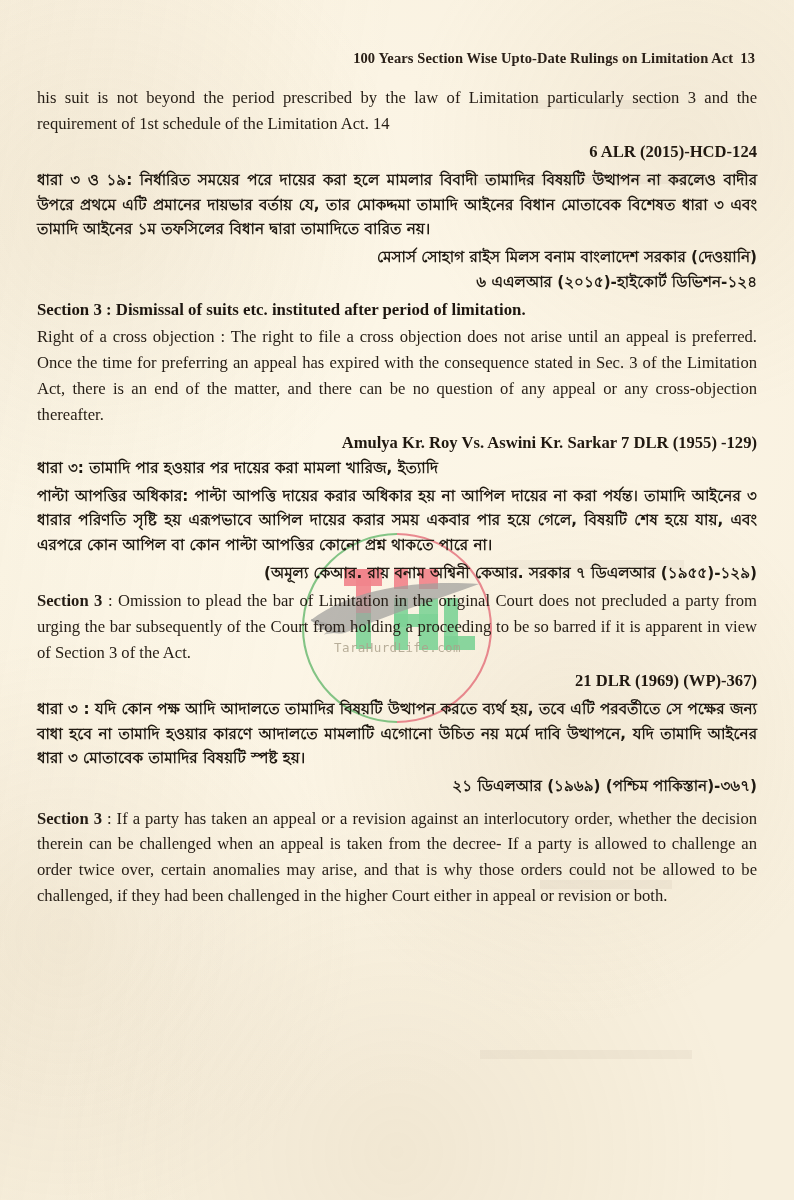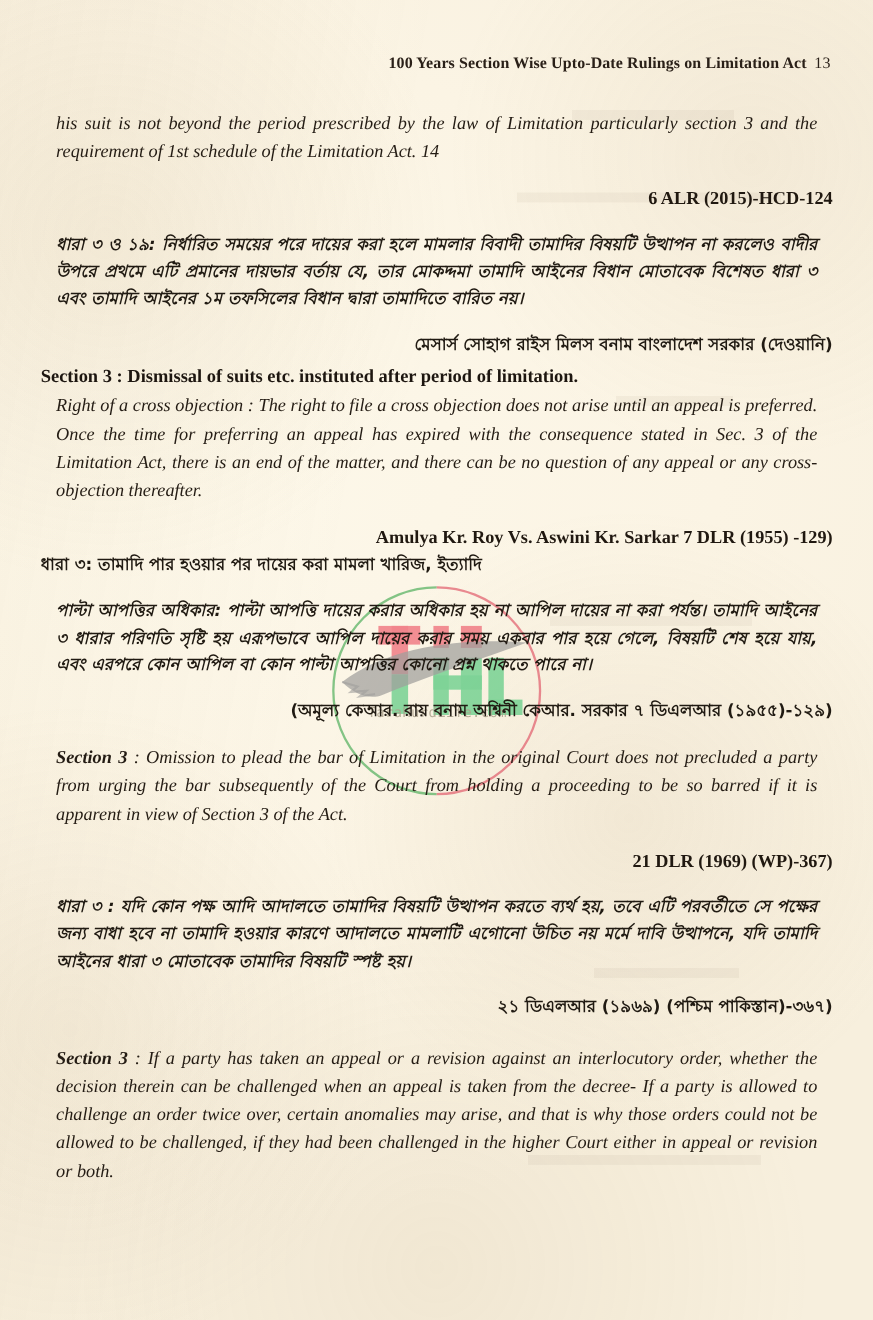--- a/index.html
+++ b/index.html
@@ -61,26 +61,25 @@
 
   .header {
     text-align: right;
     font-weight: bold;
     font-size: 14.5px;
     color: #2a2018;
     padding-top: 50px;
     padding-right: 2px;
     letter-spacing: 0.1px;
   }
-  .header .pageno { margin-left: 7px; font-weight: normal; }
+  .header .pageno { margin-left: 7px; font-weight: bold; }
 
   p, div.txt {
-    margin: 14px;
+    margin: 0;
     color: #241c14;
-    font-style: italic;
   }
 
   .en {
     font-family: "Liberation Serif", "DejaVu Serif", serif;
     font-size: 16.6px;
     line-height: 1.55;
     text-align: justify;
     color: #241c14;
   }
   .en-just { text-align-last: left; }
@@ -196,20 +195,21 @@
 
     <div class="cite-en">6 ALR (2015)-HCD-124</div>
 
     <div class="gap-sm"></div>
 
     <p class="bn">ধারা ৩ ও ১৯: নির্ধারিত সময়ের পরে দায়ের করা হলে মামলার বিবাদী তামাদির বিষয়টি উত্থাপন না করলেও বাদীর উপরে প্রথমে এটি প্রমানের দায়ভার বর্তায় যে, তার মোকদ্দমা তামাদি আইনের বিধান মোতাবেক বিশেষত ধারা ৩ এবং তামাদি আইনের ১ম তফসিলের বিধান দ্বারা তামাদিতে বারিত নয়।</p>
 
     <div class="gap-sm"></div>
 
     <div class="bn bn-right">মেসার্স সোহাগ রাইস মিলস বনাম বাংলাদেশ সরকার (দেওয়ানি)</div>
+    <div class="bn bn-right">৬ এএলআর (২০১৫)-হাইকোর্ট ডিভিশন-১২৪</div>
 
     <div class="gap-sm"></div>
 
     <div class="sec-head">Section 3 : Dismissal of suits etc. instituted after period of limitation.</div>
 
     <p class="en en-just blk">Right of a cross objection : The right to file a cross objection does not arise until an appeal is preferred. Once the time for preferring an appeal has expired with the consequence stated in Sec. 3 of the Limitation Act, there is an end of the matter, and there can be no question of any appeal or any cross-objection thereafter.</p>
 
     <div class="gap-sm"></div>
 
     <div class="cite-en">Amulya Kr. Roy Vs. Aswini Kr. Sarkar 7 DLR (1955) -129)</div>

